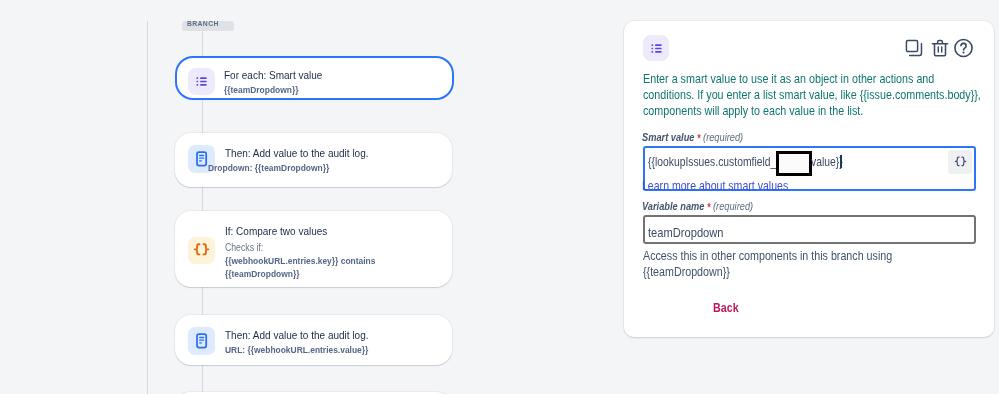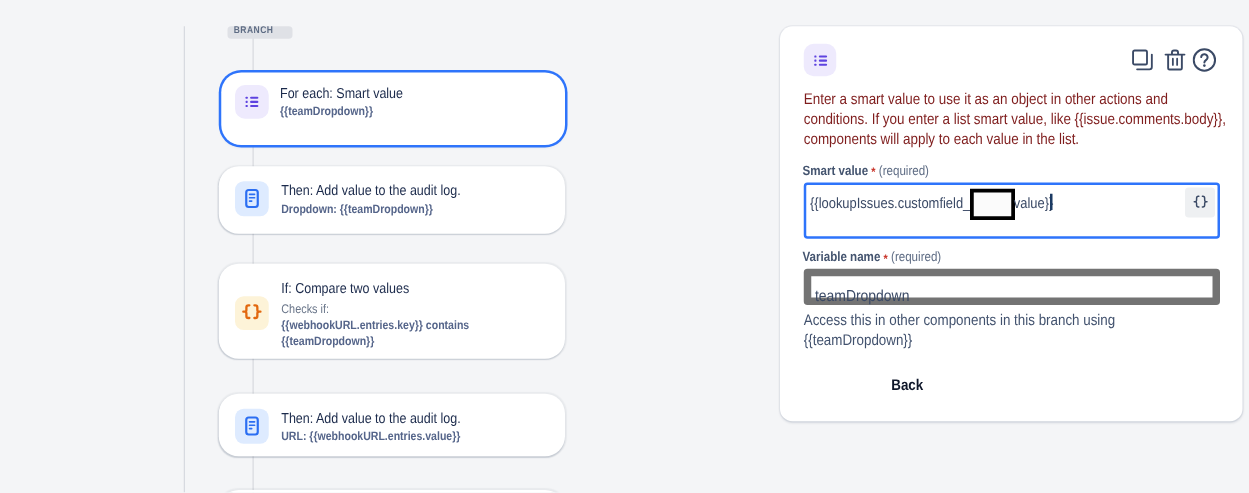--- a/index.html
+++ b/index.html
@@ -28,58 +28,58 @@
   .sub.lt{font-weight:400;color:#697589;font-size:10px;}
 
   
   .panel{position:absolute;background:#fff;border-radius:10px;
       box-shadow:0 1px 2px rgba(9,30,66,.13),0 0 0 1px rgba(9,30,66,.04);}
   .p-title{position:absolute;font-size:14.2px;color:#1b2a4b;line-height:16px;}
   .p-title .nw{transform:scaleX(.895);}
   .p-actions{position:absolute;display:flex;align-items:center;}
   .iconbtn{display:flex;align-items:center;justify-content:center;
       width:19px;height:19px;color:#344563;}
-  .desc{position:absolute;font-size:12.35px;line-height:16px;color:#7f1d1d;white-space:nowrap;}
+  .desc{position:absolute;font-size:12.35px;line-height:16px;color:#0f766e;white-space:nowrap;}
   .desc .nw{display:block;}
   .flabel{position:absolute;font-size:10.65px;font-weight:700;color:#44546f;
-      white-space:nowrap;}
+      white-space:nowrap;font-style:italic;}
   .flabel .req{color:#c9372c;font-size:10px;position:relative;top:0.5px;}
   .flabel .opt{font-weight:400;color:#5e6c84;}
   .field{position:absolute;box-sizing:border-box;background:#fff;}
   .field.focus{border:2px solid #2e74fb;border-radius:3px;}
-  .field.plain{border:6px solid #737373;border-radius:3px;}
+  .field.plain{border:2px solid #737373;border-radius:3px;}
   .fval{position:absolute;font-size:11.9px;color:#3b4a66;white-space:nowrap;}
   .caret{position:absolute;width:1.8px;background:#1b3a63;}
   .sv-btn{position:absolute;background:#eef0f2;border-radius:3px;
       display:flex;align-items:center;justify-content:center;
       font-size:10.5px;color:#344563;letter-spacing:-.3px;}
   .link{position:absolute;font-size:12.15px;color:#3c4fd4;
       text-decoration:underline;text-underline-offset:1.5px;
       text-decoration-thickness:1px;}
   .hint{position:absolute;font-size:12.3px;line-height:16px;color:#42526e;}
   .hint .nw{display:block;}
-  .btn-back{position:absolute;font-size:12.3px;font-weight:700;color:#0f172a;}
+  .btn-back{position:absolute;font-size:12.3px;font-weight:700;color:#be185d;}
   .btn-next{position:absolute;background:#f4f5f7;border-radius:3px;
       display:flex;align-items:center;justify-content:center;
       font-size:12.3px;color:#a9b0bc;}
   .redact{position:absolute;border:3.2px solid #000;background:#fbfbfb;
       box-sizing:border-box;}
 </style>
 </head>
 <body>
 
 <div class="canvas">
 
   <div>
     <div class="vline" style="left:147px;top:21px;height:373px;"></div>
     <div class="vline" style="left:202px;top:30px;height:364px;"></div>
     <div class="branch-pill" style="left:182px;top:21px;width:52px;"><span class="nw">Branch</span></div>
   </div>
 
-  <div class="card sel" style="left:177px;top:58px;width:275px;height:58px;">
+  <div class="card sel" style="left:177px;top:58px;width:275px;height:40px;">
     <div class="ico" style="left:11px;top:10px;width:27px;height:27px;border-radius:8px;background:#eeeafd;">
       <svg width="13" height="13" viewBox="0 0 16 16">
         <g fill="#5e43e0">
           <rect x="1.8" y="2.9" width="2.1" height="2.1" rx="0.6"></rect>
           <rect x="1.8" y="6.95" width="2.1" height="2.1" rx="0.6"></rect>
           <rect x="1.8" y="11" width="2.1" height="2.1" rx="0.6"></rect>
           <rect x="6.2" y="2.9" width="8.2" height="2.1" rx="1.05"></rect>
           <rect x="6.2" y="6.95" width="8.2" height="2.1" rx="1.05"></rect>
           <rect x="6.2" y="11" width="8.2" height="2.1" rx="1.05"></rect>
         </g>
@@ -92,21 +92,21 @@
   <div class="card" style="left:175px;top:133px;width:277px;height:54px;">
     <div class="ico" style="left:13px;top:12px;width:27px;height:28px;border-radius:7px;background:#deebff;">
       <svg width="17" height="18" viewBox="0 0 17 18">
         <rect x="4" y="2" width="9.2" height="13.6" rx="2" fill="none" stroke="#2b6ef2" stroke-width="1.75"></rect>
         <rect x="6" y="4.8" width="5.3" height="1.35" rx="0.67" fill="#2b6ef2"></rect>
         <rect x="6" y="7.5" width="5.3" height="1.35" rx="0.67" fill="#2b6ef2"></rect>
         <rect x="6" y="10.2" width="3" height="1.35" rx="0.67" fill="#2b6ef2"></rect>
       </svg>
     </div>
     <div class="ttl" style="left:50px;top:14px;"><span class="nw">Then: Add value to the audit log.</span></div>
-    <div class="sub" style="left:50px;top:29px;"><span class="nw">Dropdown: {{teamDropdown}}</span></div>
+    <div class="sub" style="left:33px;top:29px;"><span class="nw">Dropdown: {{teamDropdown}}</span></div>
   </div>
 
   <div class="card" style="left:175px;top:211px;width:277px;height:76px;">
     <div class="ico" style="left:13px;top:26px;width:27px;height:27px;border-radius:7px;background:#fdf3d8;">
       <svg width="19" height="19" viewBox="0 0 18 18">
         <path d="M7.1 3.1h-.75c-1 0-1.5.52-1.5 1.55v1.9c0 .88-.48 1.35-1.4 1.35h-.95h.95c.92 0 1.4.47 1.4 1.35v1.9c0 1.03.5 1.55 1.5 1.55h.75" fill="none" stroke="#e2680f" stroke-width="1.75" stroke-linecap="round" stroke-linejoin="round"></path>
         <path d="M10.9 3.1h.75c1 0 1.5.52 1.5 1.55v1.9c0 .88.48 1.35 1.4 1.35h.95h-.95c-.92 0-1.4.47-1.4 1.35v1.9c0 1.03-.5 1.55-1.5 1.55h-.75" fill="none" stroke="#e2680f" stroke-width="1.75" stroke-linecap="round" stroke-linejoin="round"></path>
       </svg>
     </div>
     <div class="ttl" style="left:50px;top:14px;"><span class="nw">If: Compare two values</span></div>
@@ -185,20 +185,21 @@
       <div class="caret" style="left:195px;top:7px;height:13px;"></div>
       <div class="sv-btn" style="left:303px;top:2px;width:24px;height:24px;">
         <svg width="15" height="15" viewBox="0 0 16 16">
           <path d="M6.5 2.2h-.4c-1.05 0-1.55.55-1.55 1.75v1.5c0 .85-.4 1.3-1.25 1.3h-.75h.75c.85 0 1.25.45 1.25 1.3v1.5c0 1.2.5 1.75 1.55 1.75h.4" fill="none" stroke="#3b4a66" stroke-width="1.25" stroke-linecap="round" stroke-linejoin="round"></path>
           <path d="M9.5 2.2h.4c1.05 0 1.55.55 1.55 1.75v1.5c0 .85.4 1.3 1.25 1.3h.75h-.75c-.85 0-1.25.45-1.25 1.3v1.5c0 1.2-.5 1.75-1.55 1.75h-.4" fill="none" stroke="#3b4a66" stroke-width="1.25" stroke-linecap="round" stroke-linejoin="round"></path>
         </svg>
 
       </div>
     </div>
 
+    <a class="link" href="#" style="left:18px;top:158px;"><span class="nw">Learn more about smart values</span></a>
 
     <div class="flabel" style="left:18px;top:179px;"><span class="nw"><span>Variable name</span> <span class="req">*</span>
          <span class="opt">(required)</span></span></div>
 
     <div class="field plain" style="left:19px;top:194px;width:333px;height:29px;">
       <div class="fval" style="left:3px;top:8px;font-size:12.8px;"><span class="nw">teamDropdown</span></div>
     </div>
 
     <div class="hint" style="left:19px;top:227px;width:345px;">
       <span class="nw">Access this in other components in this branch using</span>

